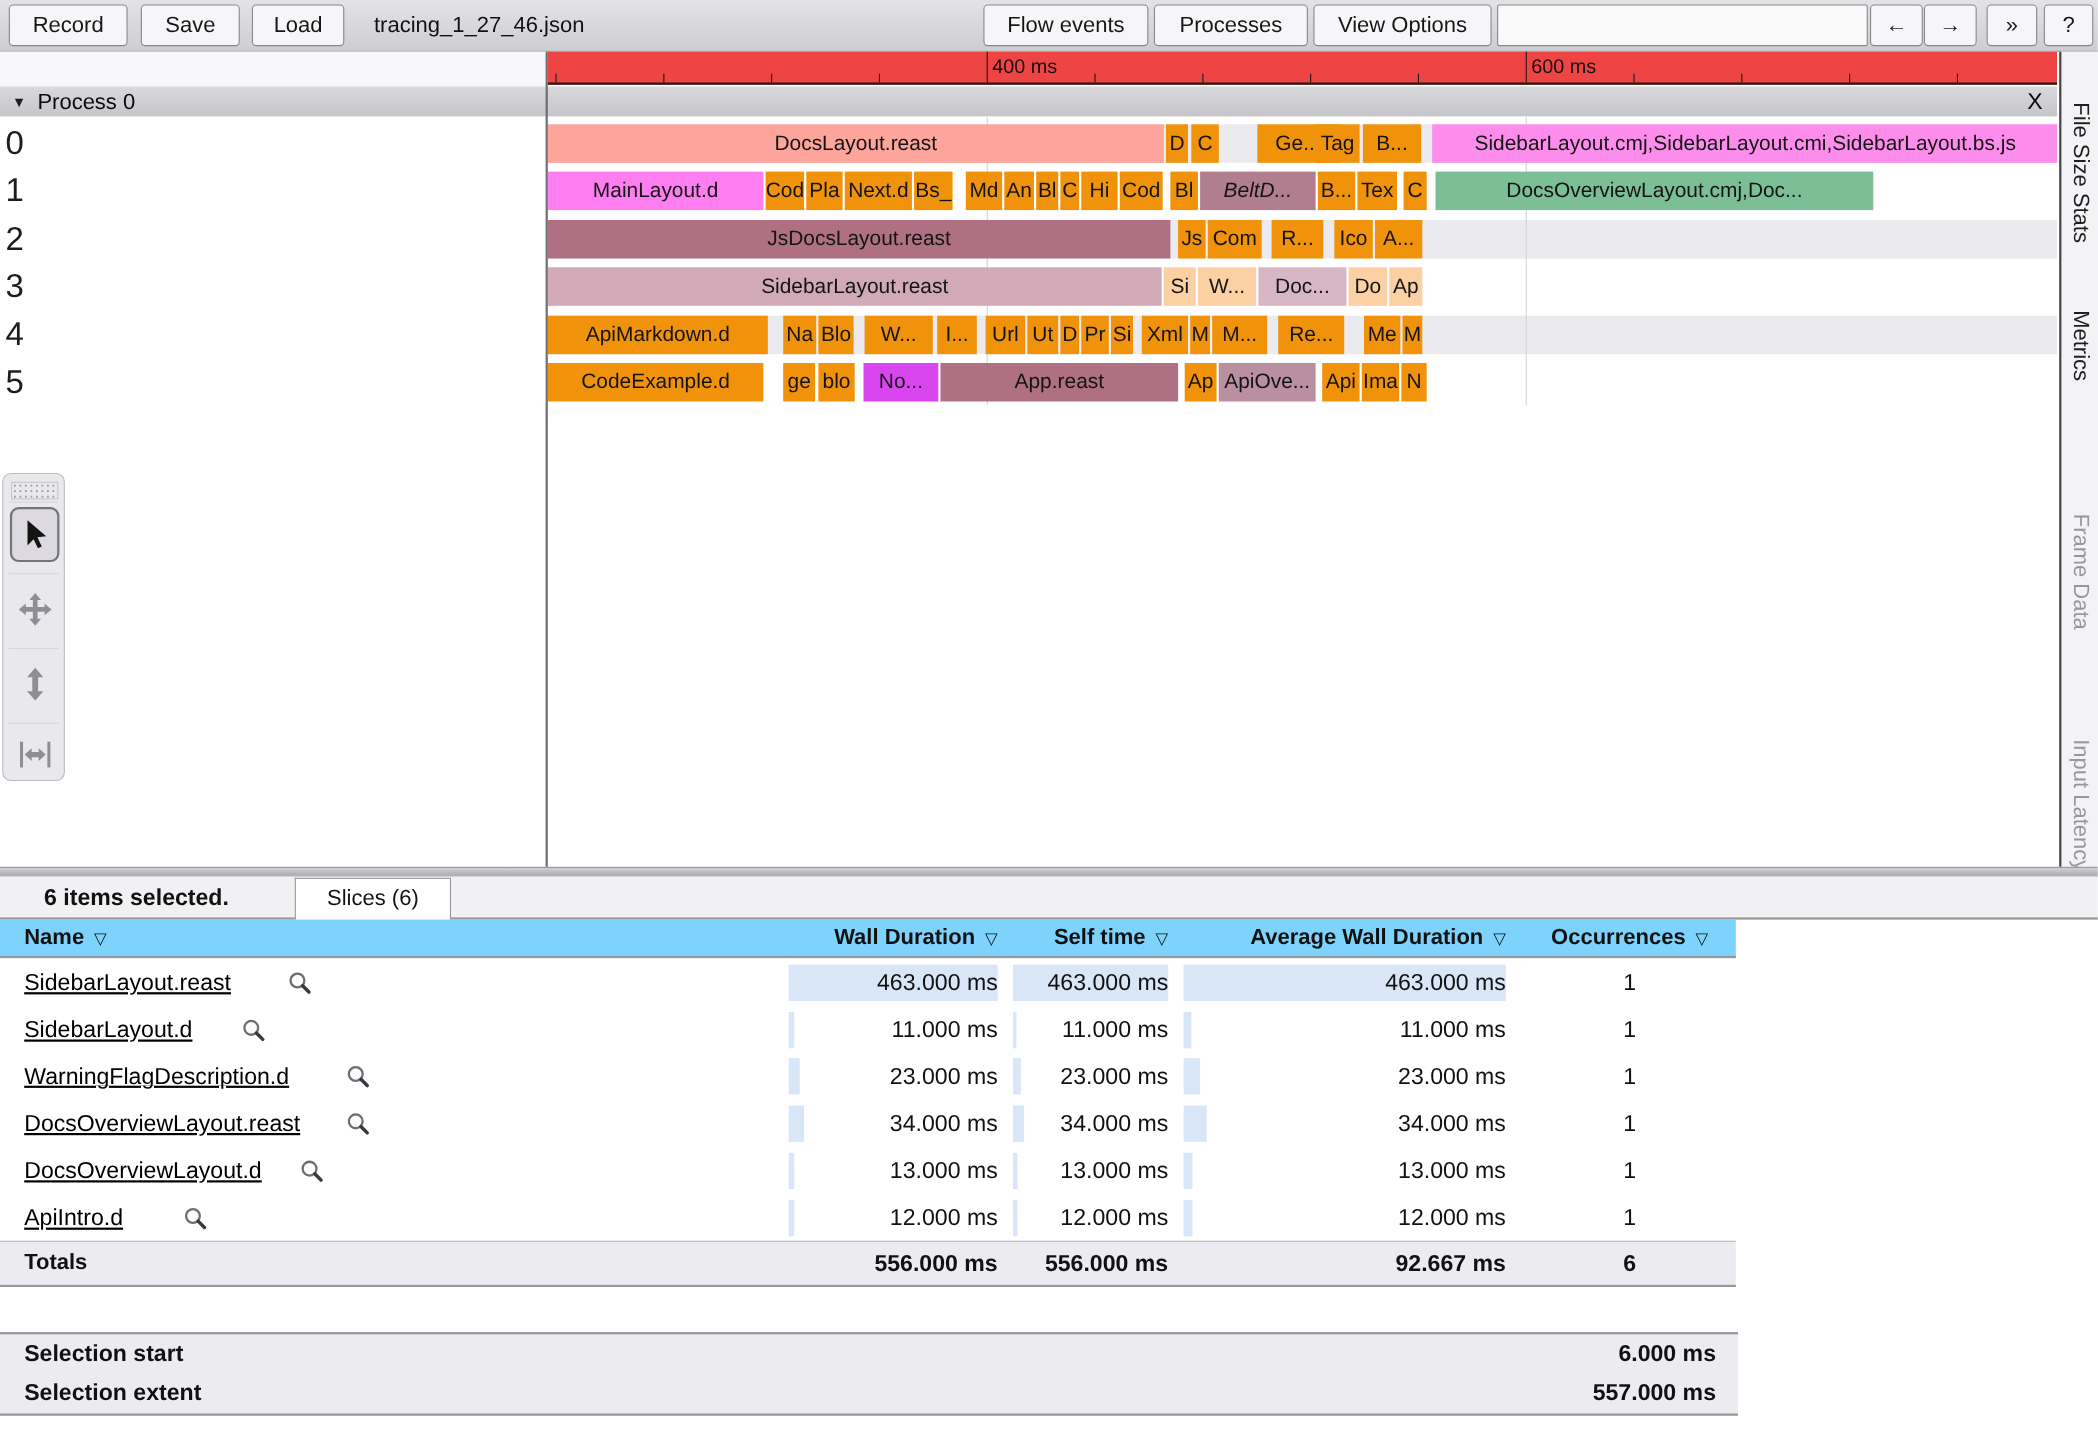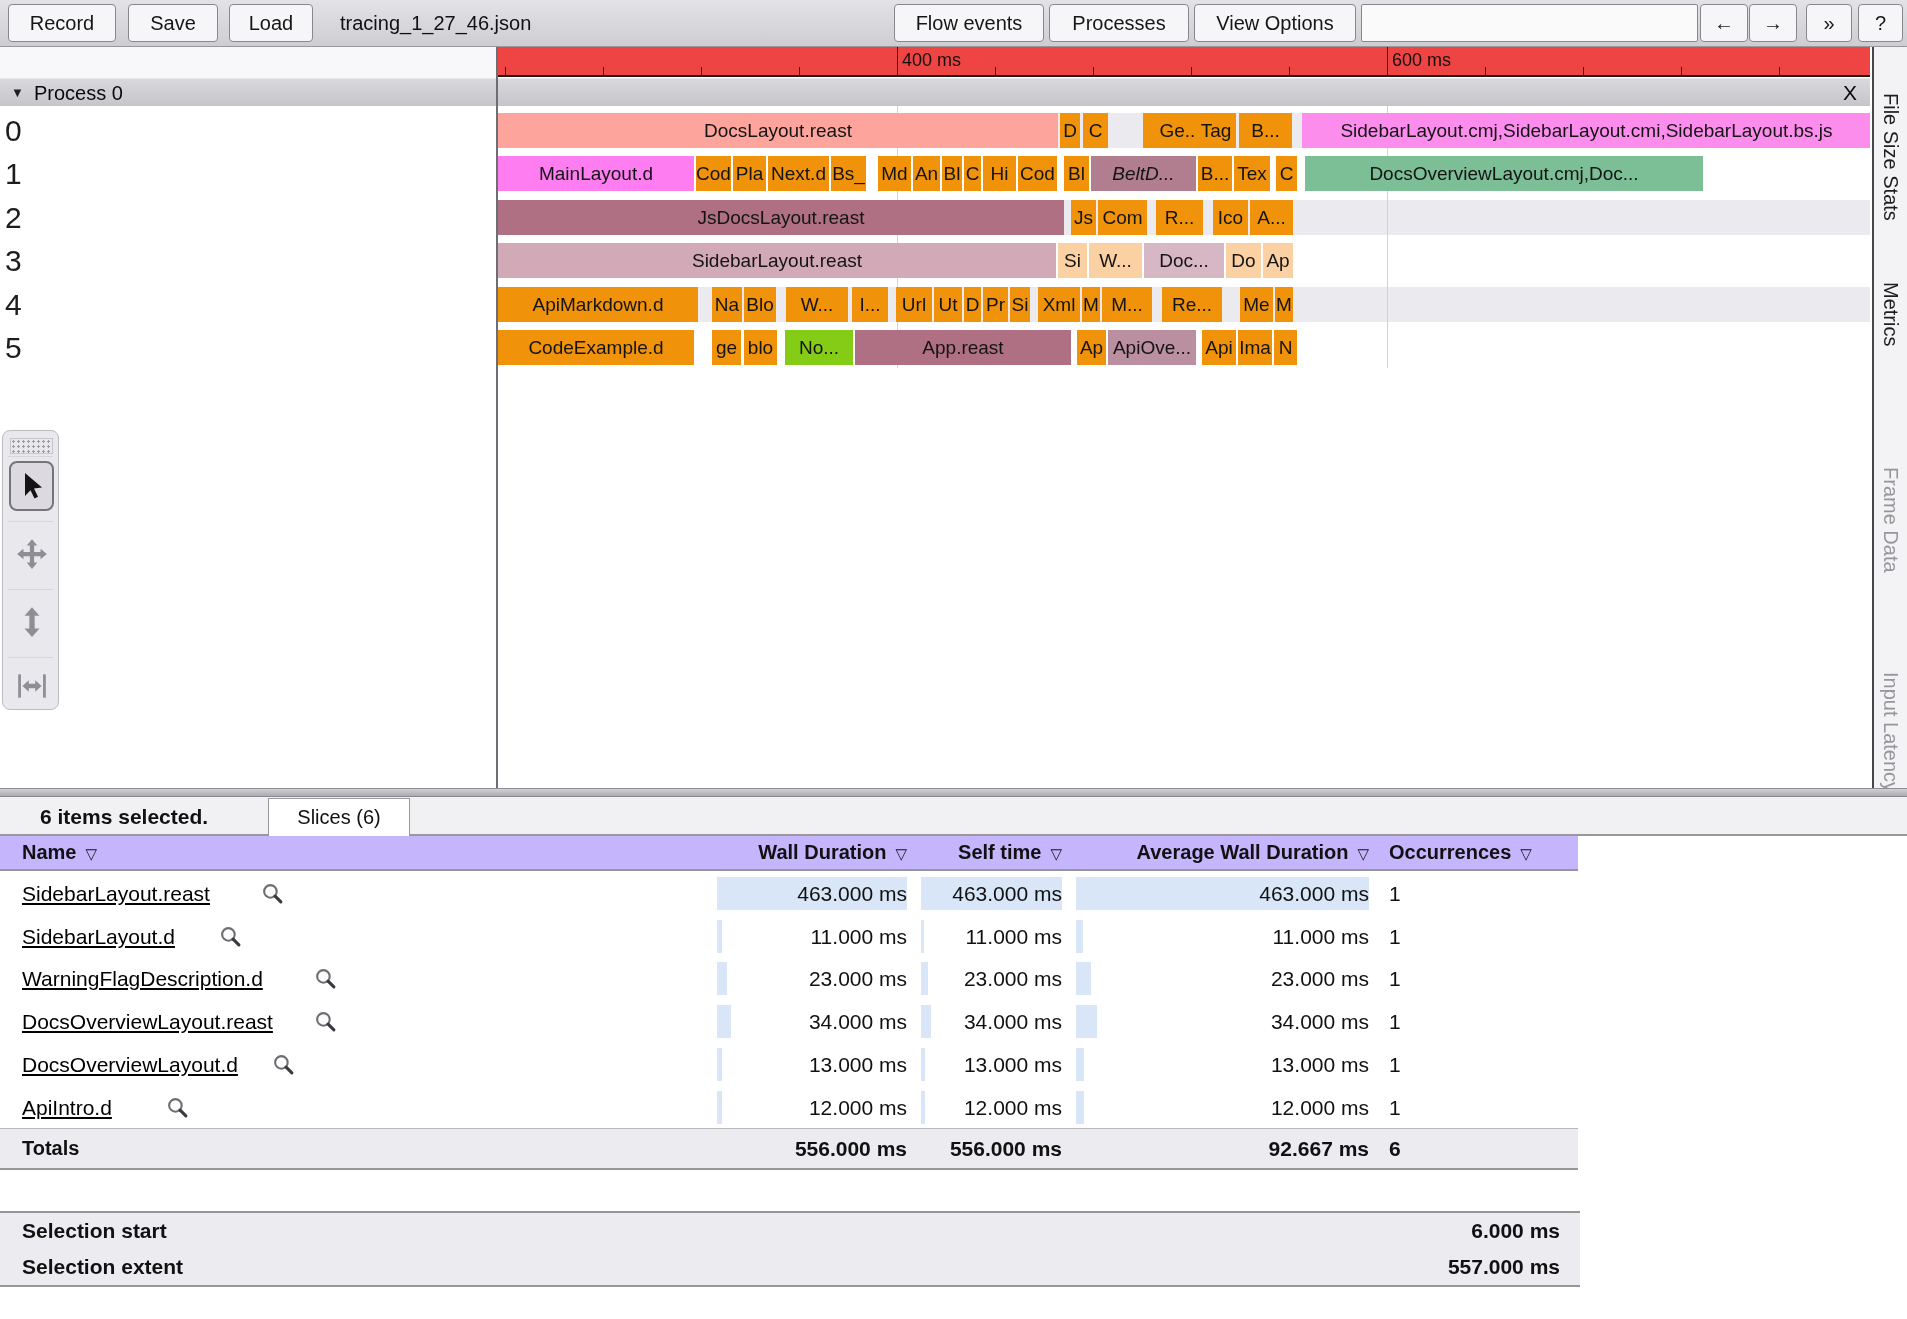--- a/index.html
+++ b/index.html
@@ -51,29 +51,29 @@
   #splitter{position:absolute;left:0;top:788px;width:1907px;height:9px;
     background:linear-gradient(#D2D1D5,#ABAAAF);border-top:1px solid #908F94;border-bottom:1px solid #8A898E;box-sizing:border-box;}
   
   #bottom{position:absolute;left:0;top:797px;width:1907px;height:522px;background:#fff;}
   #tabrow{position:absolute;left:0;top:0;width:1907px;height:39px;background:#F1F0F3;
     border-bottom:2px solid #98979C;box-sizing:border-box;}
   #status-text{position:absolute;left:40px;top:0;height:39px;line-height:39px;font-size:21px;font-weight:bold;}
   #slices-tab{position:absolute;left:268px;top:1px;width:142px;height:38px;background:#fff;
     border:1px solid #98979C;border-bottom:none;box-sizing:border-box;text-align:center;
     line-height:36px;font-size:20px;z-index:2;}
-  #thead{position:absolute;left:0;top:39px;width:1578px;height:35px;background:#c4b5fd;
+  #thead{position:absolute;left:0;top:39px;width:1578px;height:35px;background:#7dd3fc;
     border-bottom:2px solid #96959A;box-sizing:border-box;}
   .hcell{position:absolute;top:0;height:33px;line-height:33px;font-size:20px;font-weight:bold;white-space:nowrap;}
   .sort-tri{font-size:15px;margin-left:9px;font-weight:normal;}
   .c0{left:22px;width:500px;text-align:left;}
   .c1{left:717px;width:190px;text-align:right;}
   .c2{left:921px;width:141px;text-align:right;}
   .c3{left:1076px;width:293px;text-align:right;}
-  .c4{left:1389px;width:185px;text-align:left;}
+  .c4{left:1389px;width:185px;text-align:center;}
   .trow{position:absolute;left:0;width:1578px;height:43px;}
   .rname{position:absolute;left:22px;top:0;height:43px;line-height:43px;font-size:21px;
     text-decoration:underline;color:#000;white-space:nowrap;}
   .mag{position:absolute;top:10px;}
   .vcell{position:absolute;top:0;height:43px;line-height:43px;font-size:21px;z-index:1;}
   .vbar{position:absolute;top:5px;height:33px;background:#D8E6F7;z-index:0;}
   #totals-row{position:absolute;left:0;top:331px;width:1578px;height:42px;background:#ECEBEF;
     border-top:1px solid #B9B8BD;border-bottom:2px solid #96959A;box-sizing:border-box;font-weight:bold;}
   #totals-row .vcell,#totals-row .hcell{line-height:39px;height:39px;font-weight:bold;}
   #selection-block{position:absolute;left:0;top:414px;width:1580px;height:76px;background:#ECEBEF;
@@ -184,21 +184,21 @@
     <div class="slice" style="left: 1038px; width: 42px; top: 181px; background: rgb(240, 147, 10);">Xml</div>
     <div class="slice" style="left: 1082px; width: 18px; top: 181px; background: rgb(240, 147, 10);">M</div>
     <div class="slice" style="left: 1102px; width: 50px; top: 181px; background: rgb(240, 147, 10);">M...</div>
     <div class="slice" style="left: 1162px; width: 60px; top: 181px; background: rgb(240, 147, 10);">Re...</div>
     <div class="slice" style="left: 1240px; width: 33px; top: 181px; background: rgb(240, 147, 10);">Me</div>
     <div class="slice" style="left: 1275px; width: 18px; top: 181px; background: rgb(240, 147, 10);">M</div>
     <div class="tnum" style="top: 224px;">5</div>
     <div class="slice" style="left: 498px; width: 196px; top: 224px; background: rgb(240, 147, 10);">CodeExample.d</div>
     <div class="slice" style="left: 712px; width: 29px; top: 224px; background: rgb(240, 147, 10);">ge</div>
     <div class="slice" style="left: 744px; width: 33px; top: 224px; background: rgb(240, 147, 10);">blo</div>
-    <div class="slice" style="left: 785px; width: 68px; top: 224px; background: #84cc16;">No...</div>
+    <div class="slice" style="left: 785px; width: 68px; top: 224px; background: #d946ef;">No...</div>
     <div class="slice" style="left: 855px; width: 216px; top: 224px; background: rgb(175, 112, 131);">App.reast</div>
     <div class="slice" style="left: 1077px; width: 29px; top: 224px; background: rgb(240, 147, 10);">Ap</div>
     <div class="slice" style="left: 1108px; width: 88px; top: 224px; background: rgb(186, 143, 160);">ApiOve...</div>
     <div class="slice" style="left: 1202px; width: 34px; top: 224px; background: rgb(240, 147, 10);">Api</div>
     <div class="slice" style="left: 1238px; width: 34px; top: 224px; background: rgb(240, 147, 10);">Ima</div>
     <div class="slice" style="left: 1274px; width: 23px; top: 224px; background: rgb(240, 147, 10);">N</div>
   </div>
 <div id="vdivider"></div>
 
 <div id="tool-palette">

